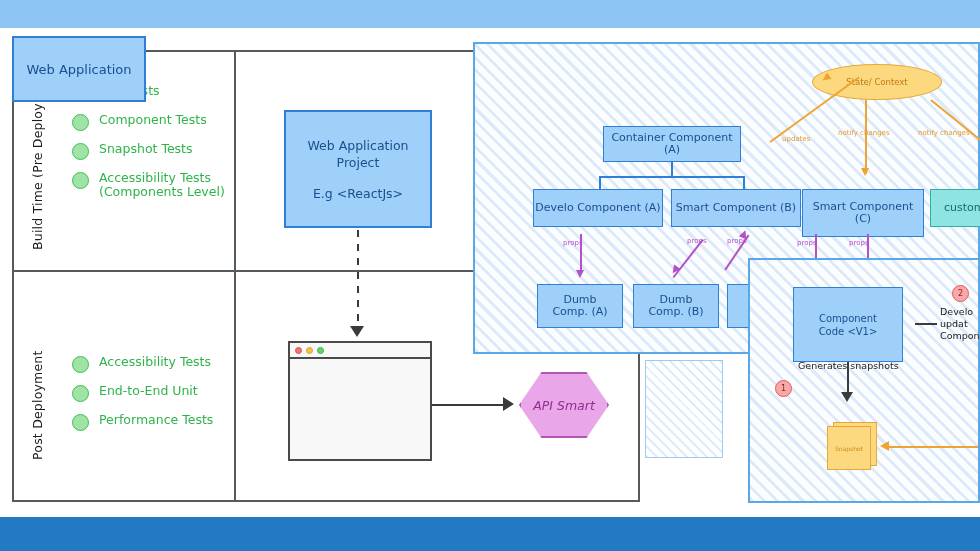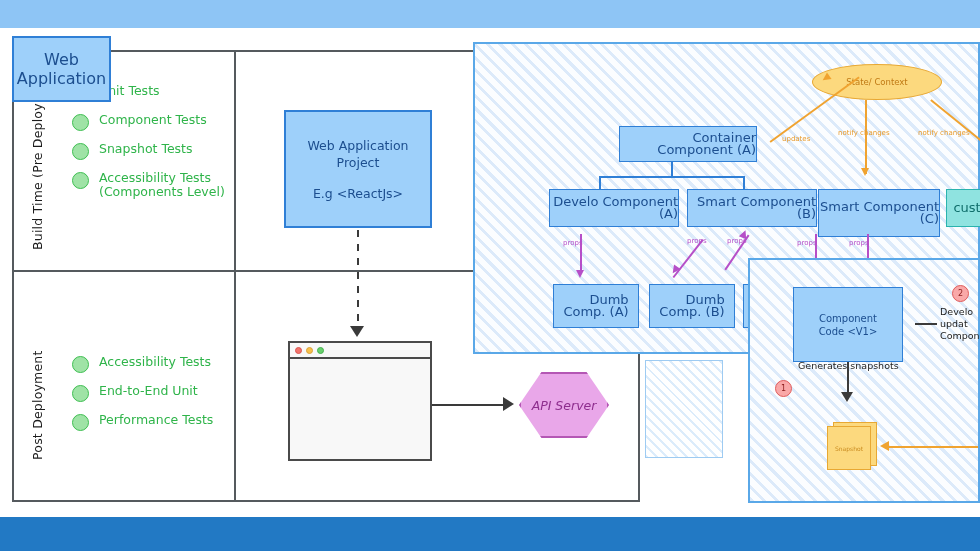--- a/index.html
+++ b/index.html
@@ -127,25 +127,25 @@
     display: flex; align-items: center;
     padding-left: 5px; gap: 4px;
   }
   .dot { width: 7px; height: 7px; border-radius: 50%; }
   .dot-r { background: #f2736b; border: 1px solid #d9534f; }
   .dot-y { background: #f7c04a; border: 1px solid #d9a13a; }
   .dot-g { background: #68d06d; border: 1px solid #45b04d; }
   .browser-inner {
     position: absolute;
     left: 12px; top: 36px;
-    width: 99px; height: 66px;
+    width: 134px; height: 66px;
     background: #9ed0fa;
     border: 2px solid #2f7fd6;
     display: flex; align-items: center; justify-content: center;
-    color: #1c4e8f; font-size: 16px; text-align: center;
+    color: #1c4e8f; font-size: 13px; text-align: center;
   }
 
   .api-arrow {
     position: absolute;
     left: 432px; top: 404px;
     width: 78px; height: 2px;
     background: #3a3a3a;
   }
   .api-arrow-head {
     position: absolute;
@@ -186,26 +186,25 @@
   }
   #panel-top   { left: 473px; top: 42px;  width: 507px; height: 312px; }
   #panel-bottom{ left: 748px; top: 258px; width: 232px; height: 245px; }
 
   
   .node {
     position: absolute;
     background: #9ed0fa;
     border: 1.6px solid #2f7fd6;
     color: #1c4e8f;
-    font-size: 13px;
-    display: flex; align-items: center; justify-content: center;
-    text-align: right;
+    font-size: 11px;
+    display: flex; align-items: center; justify-content: center;
+    text-align: center;
     line-height: 12px;
     white-space: pre-line;
-    margin-left: 16px;
   }
   .node.teal { background: #8fe3e0; border-color: #2ab3ae; color: #106e6b; }
   .ellipse {
     position: absolute;
     background: #fcd97e;
     border: 1.6px solid #e8a833;
     border-radius: 50%;
     color: #c07a14;
     font-size: 8.5px;
     display: flex; align-items: center; justify-content: center;
@@ -380,21 +379,21 @@
     <div class="browser-bar">
       <span class="dot dot-r"></span>
       <span class="dot dot-y"></span>
       <span class="dot dot-g"></span>
     </div>
   </div>
   <div class="browser-inner">Web Application</div>
 
   <div class="api-arrow"></div>
   <div class="api-arrow-head"></div>
-  <div class="hexagon">API Server</div>
+  <div class="hexagon">API Smart</div>
 
   <div class="empty-hatch"></div>
 
   <div class="hatch-panel" id="panel-top">
 
     <div class="ellipse" style="left:337px; top:20px; width:130px; height:36px;">State/ Context</div>
 
     <div class="node" style="left:128px; top:82px; width:138px; height:36px;">Container Component (A)</div>
 
     <div class="conn" style="left:196px; top:118px; width:1.6px; height:15px;"></div>

